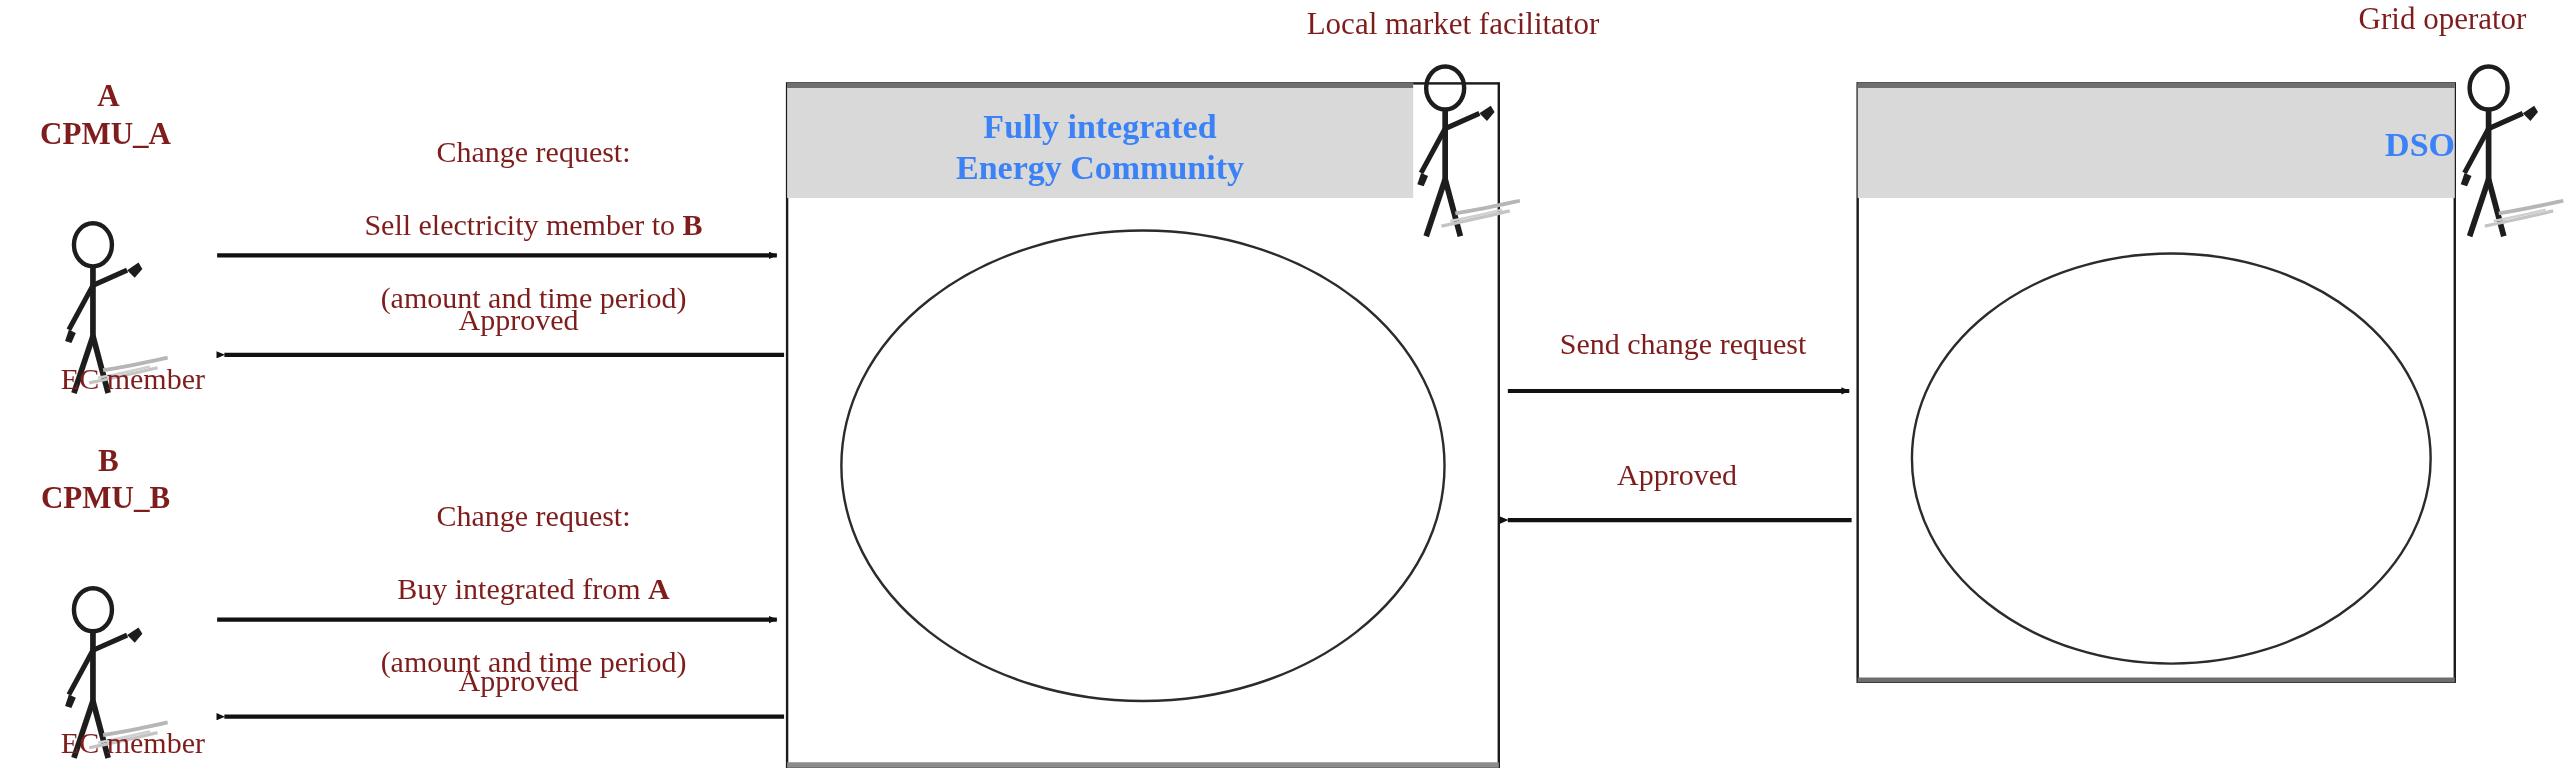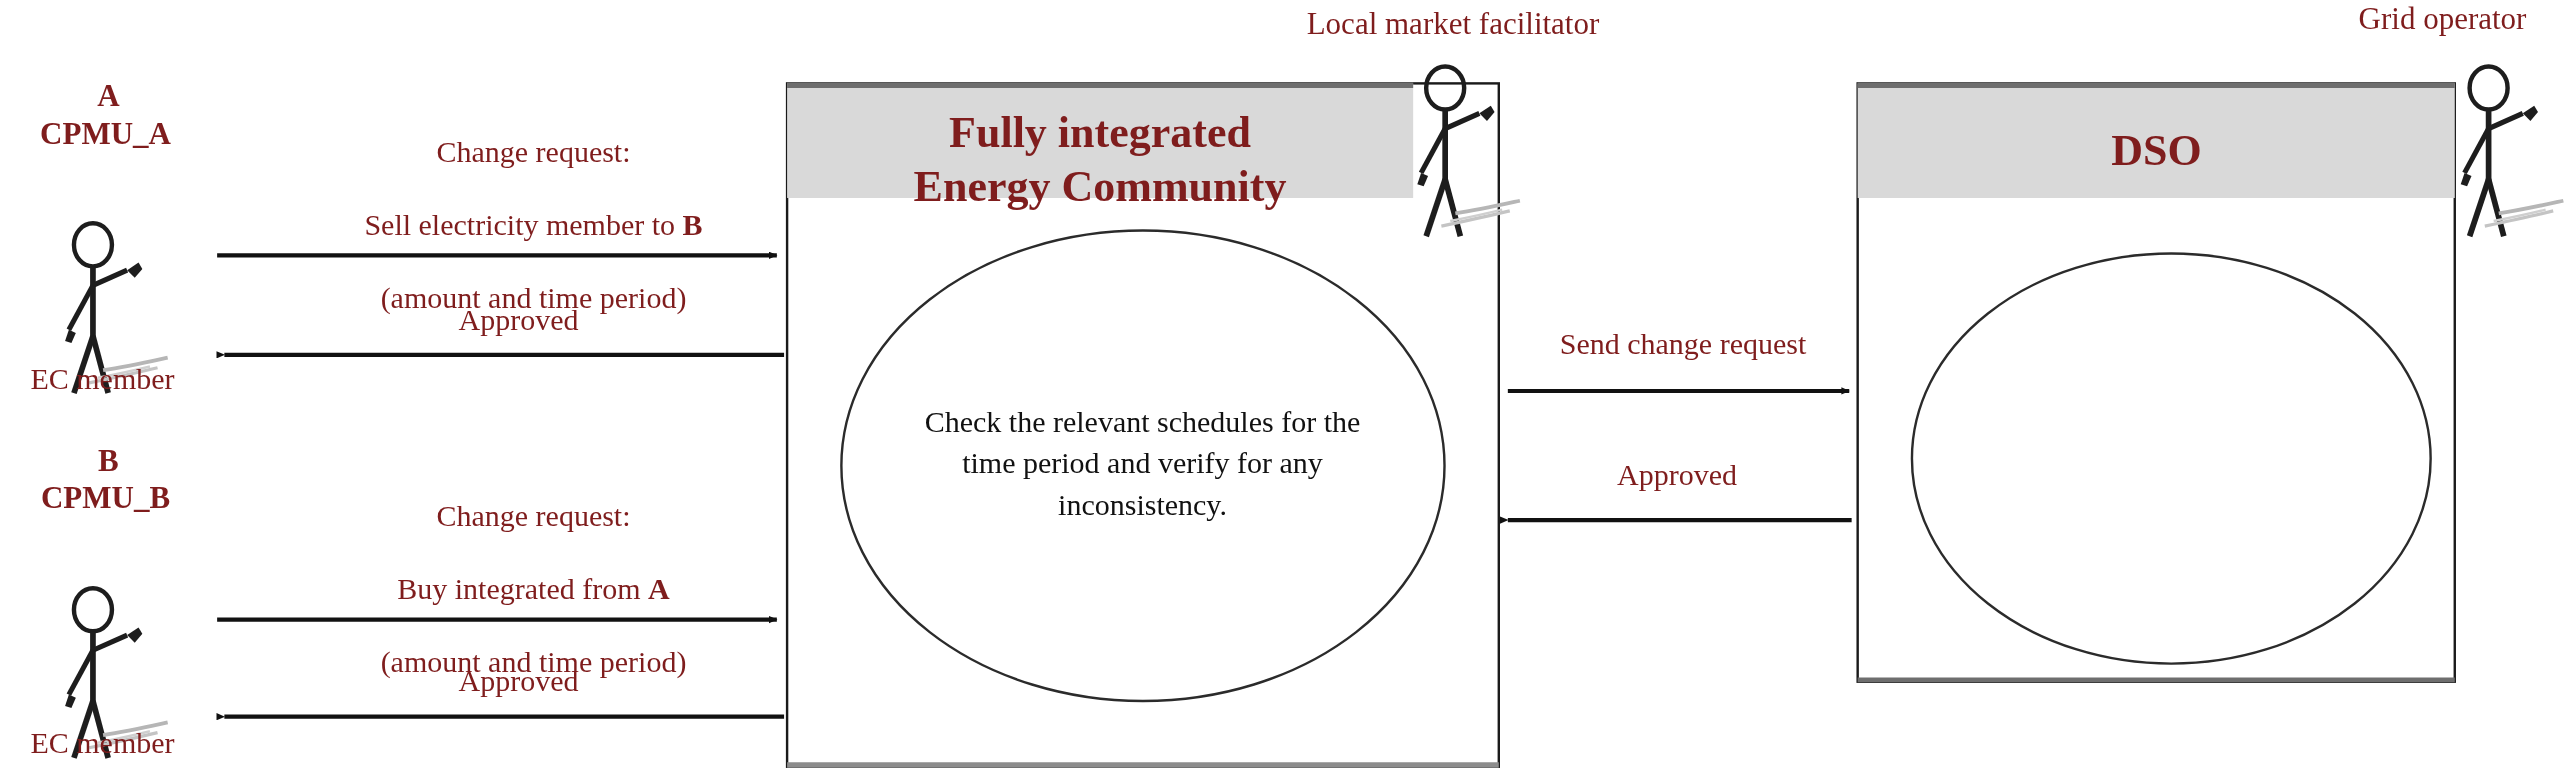--- a/index.html
+++ b/index.html
@@ -34,36 +34,37 @@
     font-weight: bold;
     letter-spacing: 0.3px;
   }
   .actor-sub {
     font-size: 31px;
     font-weight: bold;
   }
   .actor-foot {
     font-size: 30px;
     font-weight: normal;
+    text-align: right;
   }
   .role-cap {
     font-size: 31px;
     font-weight: normal;
   }
   .flow-lbl {
     font-size: 30px;
     font-weight: normal;
   }
   .flow-lbl b { font-weight: bold; }
   .proc-head-txt {
-    font-size: 44px;
+    font-size: 34px;
     font-weight: bold;
     text-align: center;
     line-height: 1.22;
-    color: #7f1d1d;
+    color: #3b82f6;
     white-space: pre-line;
   }
   .ell-txt {
     position: absolute;
     font-size: 30px;
     line-height: 1.38;
     text-align: center;
     white-space: pre-line;
     color: #111;
   }
@@ -162,21 +163,18 @@
 
   <div class="lbl flow-lbl" style="left:253px; top:663px; width:531px;">Approved</div>
 
   <div class="lbl flow-lbl" style="left:1508px; top:326px; width:350px;">Send change request</div>
 
   <div class="lbl flow-lbl" style="left:1502px; top:457px; width:350px;">Approved</div>
 
   <div class="proc-head-txt abs" style="left:787px; top:106px; width:626px;">Fully integrated
 Energy Community</div>
 
-  <div class="ell-txt" style="left:862px; top:401px; width:561px;">Check the relevant schedules for the
-time period and verify for any
-inconsistency.</div>
 
-  <div class="proc-head-txt abs" style="left:1858px; top:124px; width:597px;">DSO</div>
+  <div class="proc-head-txt abs" style="left:1858px; top:124px; width:597px;text-align:right;">DSO</div>
 
 
 </div>
 
 
 </body></html>

